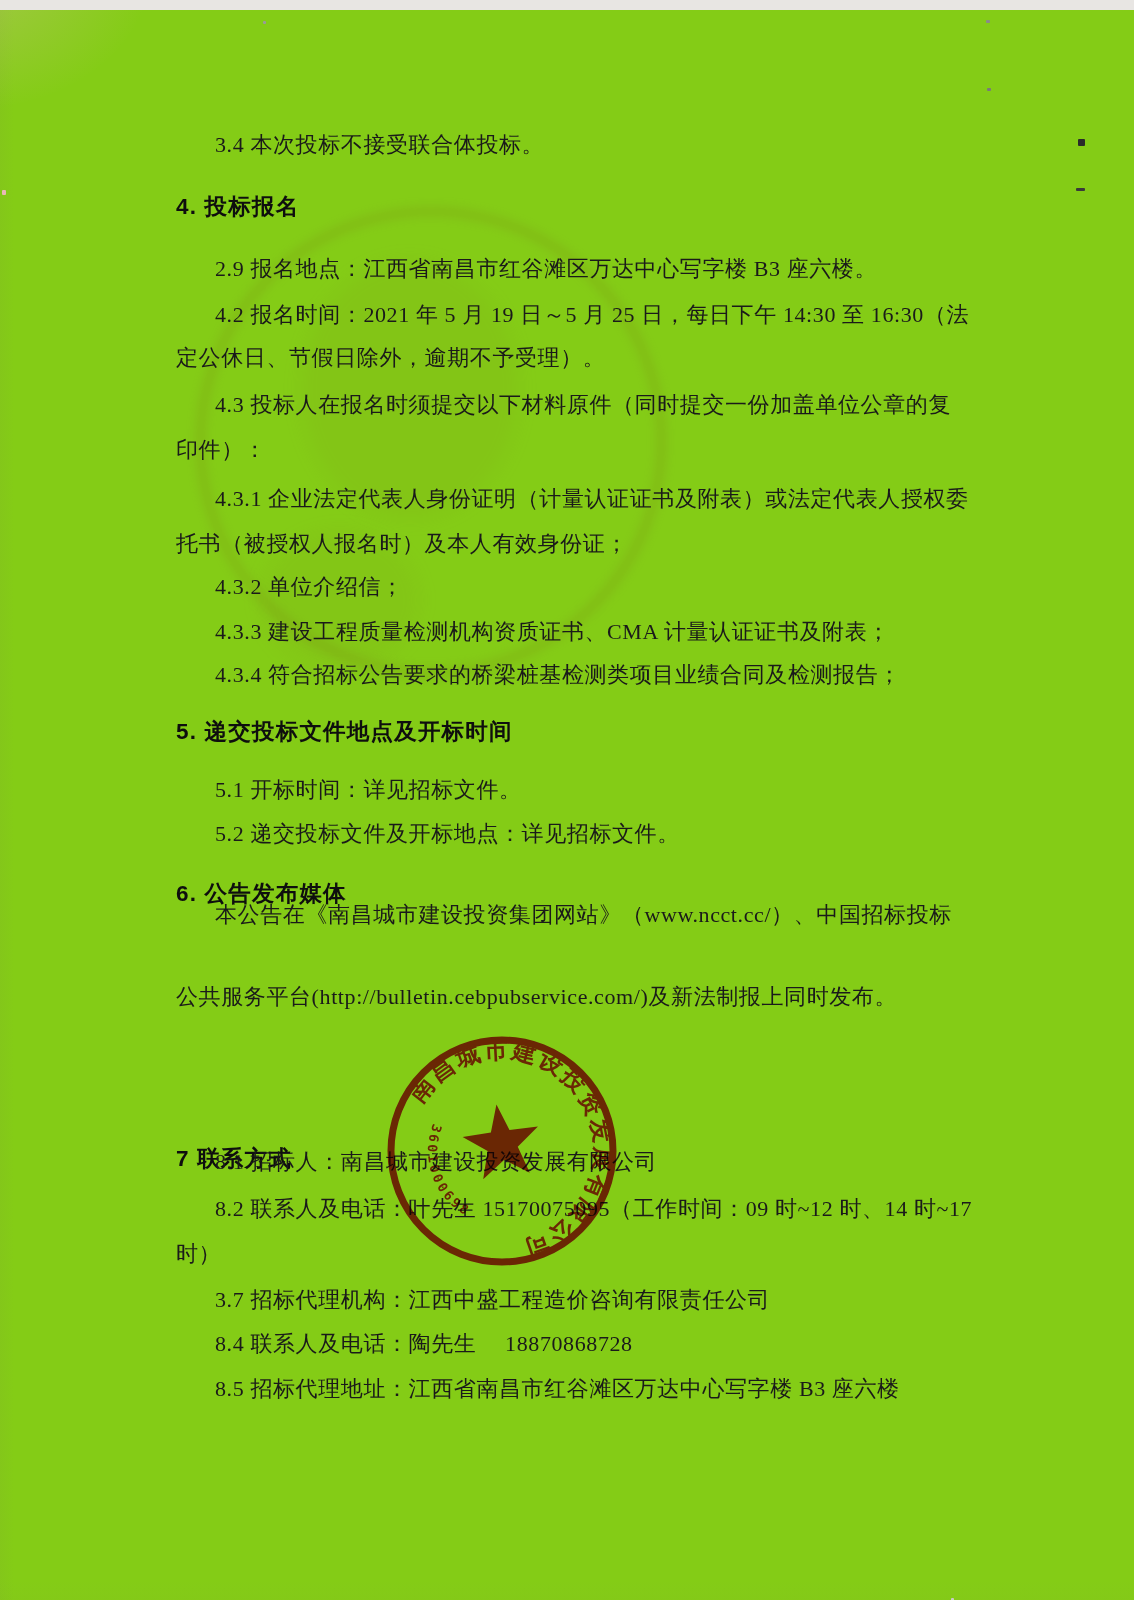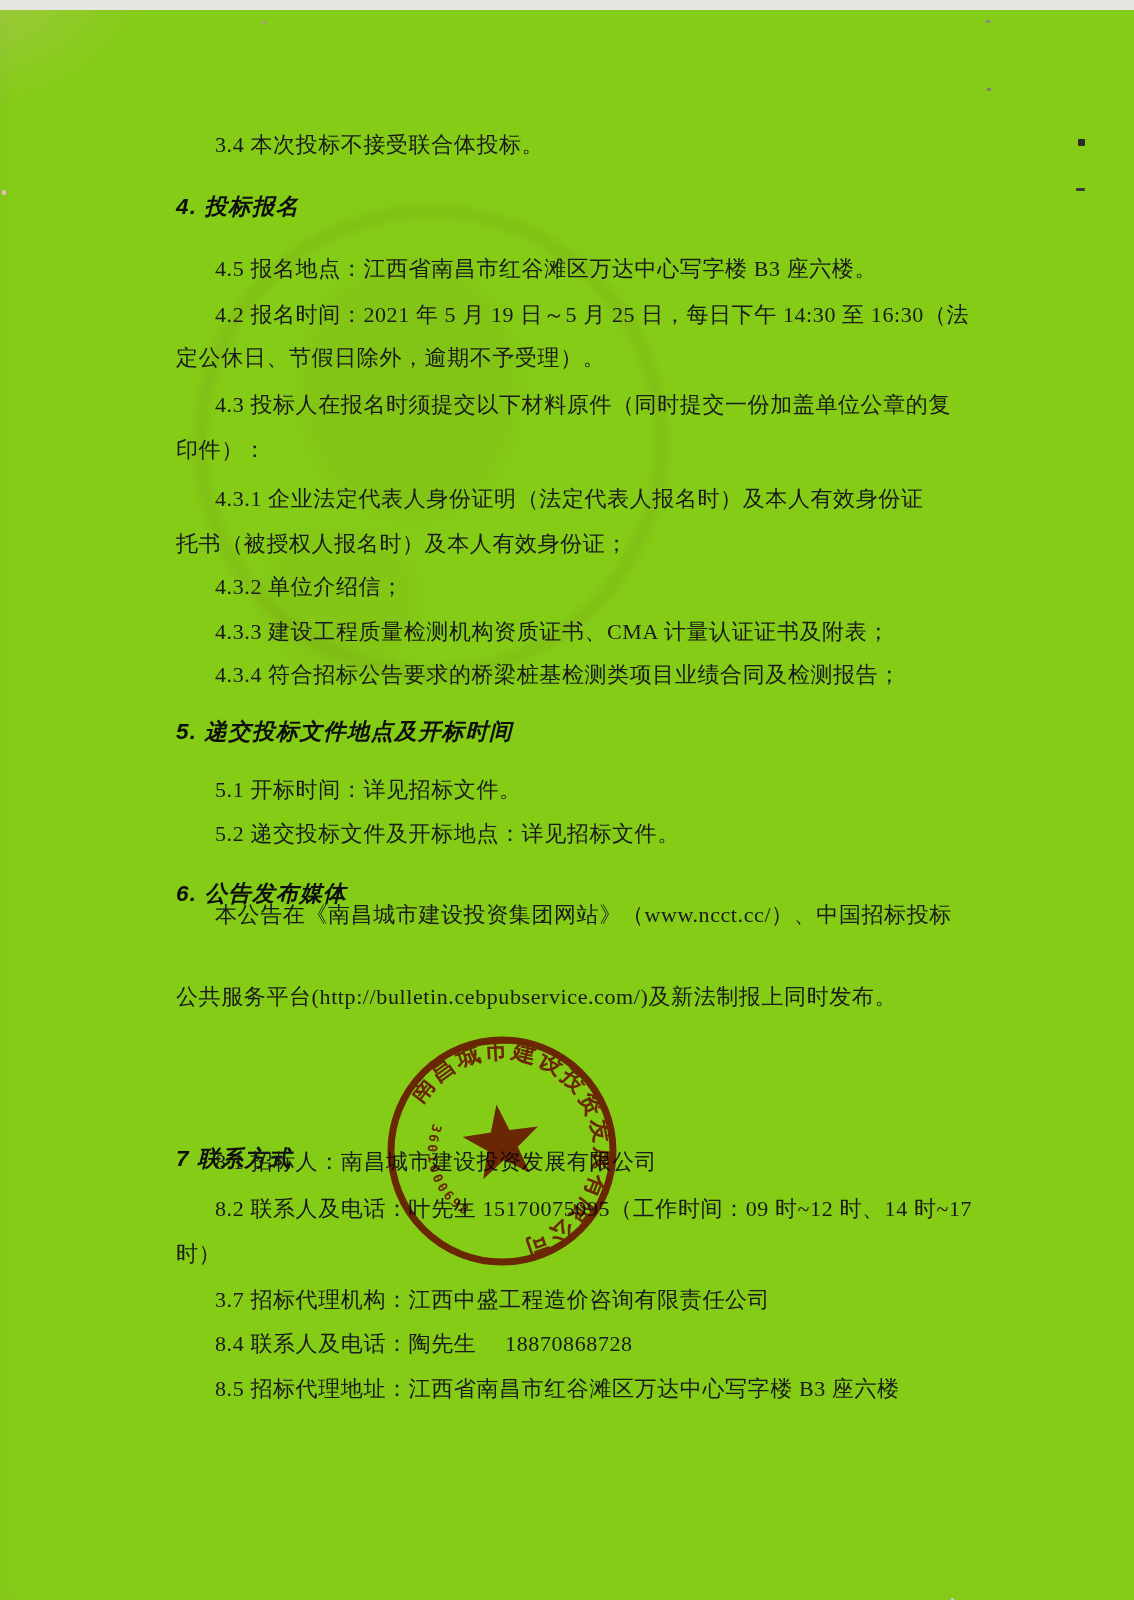--- a/index.html
+++ b/index.html
@@ -25,21 +25,21 @@
     white-space:nowrap;
     font-size:22px;line-height:30px;
     letter-spacing:.6px;
     color:#1a1a1a;
     z-index:2;
   }
   .body-indent{padding-left:39px;}
   .body-cont{padding-left:0;}
   .heading{
     font-family:"Liberation Sans","DejaVu Sans",sans-serif;
-    font-weight:700;font-size:22.5px;letter-spacing:1.2px;color:#0e0e0e;font-style:italic;
+    font-weight:700;font-size:22.5px;letter-spacing:1.2px;color:#0e0e0e;
   }
   
   .seal{
     position:absolute;left:377px;top:1016px;width:250px;height:250px;
     z-index:3;mix-blend-mode:multiply;opacity:.93;
     filter:blur(.4px);
     pointer-events:none;
   }
   .seal-name{
     font-family:"DejaVu Sans","Liberation Sans",sans-serif;
@@ -68,26 +68,26 @@
 
 <div class="page">
 
   <div class="ghost-ring"></div>
   <div class="ghost-blob" style="left:300px;top:250px;width:220px;height:260px;background:rgba(236,162,152,.09);"></div>
   <div class="ghost-blob" style="left:260px;top:520px;width:160px;height:140px;background:rgba(236,162,152,.08);"></div>
 
   <div id="doc-lines">
       <div class="line body-indent" style="top: 120px;">3.4 本次投标不接受联合体投标。</div>
       <div class="line heading" style="top: 182px;">4. 投标报名</div>
-      <div class="line body-indent" style="top: 244px;">4.5 报名地点：江西省南昌市红谷滩区万达中心写字楼 B3 座六楼。</div>
+      <div class="line body-indent" style="top: 244px;">2.9 报名地点：江西省南昌市红谷滩区万达中心写字楼 B3 座六楼。</div>
       <div class="line body-indent" style="top: 290px;">4.2 报名时间：2021 年 5 月 19 日～5 月 25 日，每日下午 14:30 至 16:30（法</div>
       <div class="line body-cont" style="top: 335px; font-family: Liberation Mono, monospace;">定公休日、节假日除外，逾期不予受理）。</div>
       <div class="line body-indent" style="top: 380px;">4.3 投标人在报名时须提交以下材料原件（同时提交一份加盖单位公章的复</div>
       <div class="line body-cont" style="top: 425px;">印件）：</div>
-      <div class="line body-indent" style="top: 474px;">4.3.1 企业法定代表人身份证明（法定代表人报名时）及本人有效身份证</div>
+      <div class="line body-indent" style="top: 474px;">4.3.1 企业法定代表人身份证明（计量认证证书及附表）或法定代表人授权委</div>
       <div class="line body-cont" style="top: 519px;">托书（被授权人报名时）及本人有效身份证；</div>
       <div class="line body-indent" style="top: 562px;">4.3.2 单位介绍信；</div>
       <div class="line body-indent" style="top: 607px;">4.3.3 建设工程质量检测机构资质证书、CMA 计量认证证书及附表；</div>
       <div class="line body-indent" style="top: 650px;">4.3.4 符合招标公告要求的桥梁桩基检测类项目业绩合同及检测报告；</div>
       <div class="line heading" style="top: 707px;">5. 递交投标文件地点及开标时间</div>
       <div class="line body-indent" style="top: 765px;">5.1 开标时间：详见招标文件。</div>
       <div class="line body-indent" style="top: 809px;">5.2 递交投标文件及开标地点：详见招标文件。</div>
       <div class="line heading" style="top: 869px;">6. 公告发布媒体</div>
       <div class="line body-indent" style="top: 890px;">本公告在《南昌城市建设投资集团网站》（www.ncct.cc/）、中国招标投标</div>
       <div class="line body-cont" style="top: 972px;">公共服务平台(http://bulletin.cebpubservice.com/)及新法制报上同时发布。</div>

